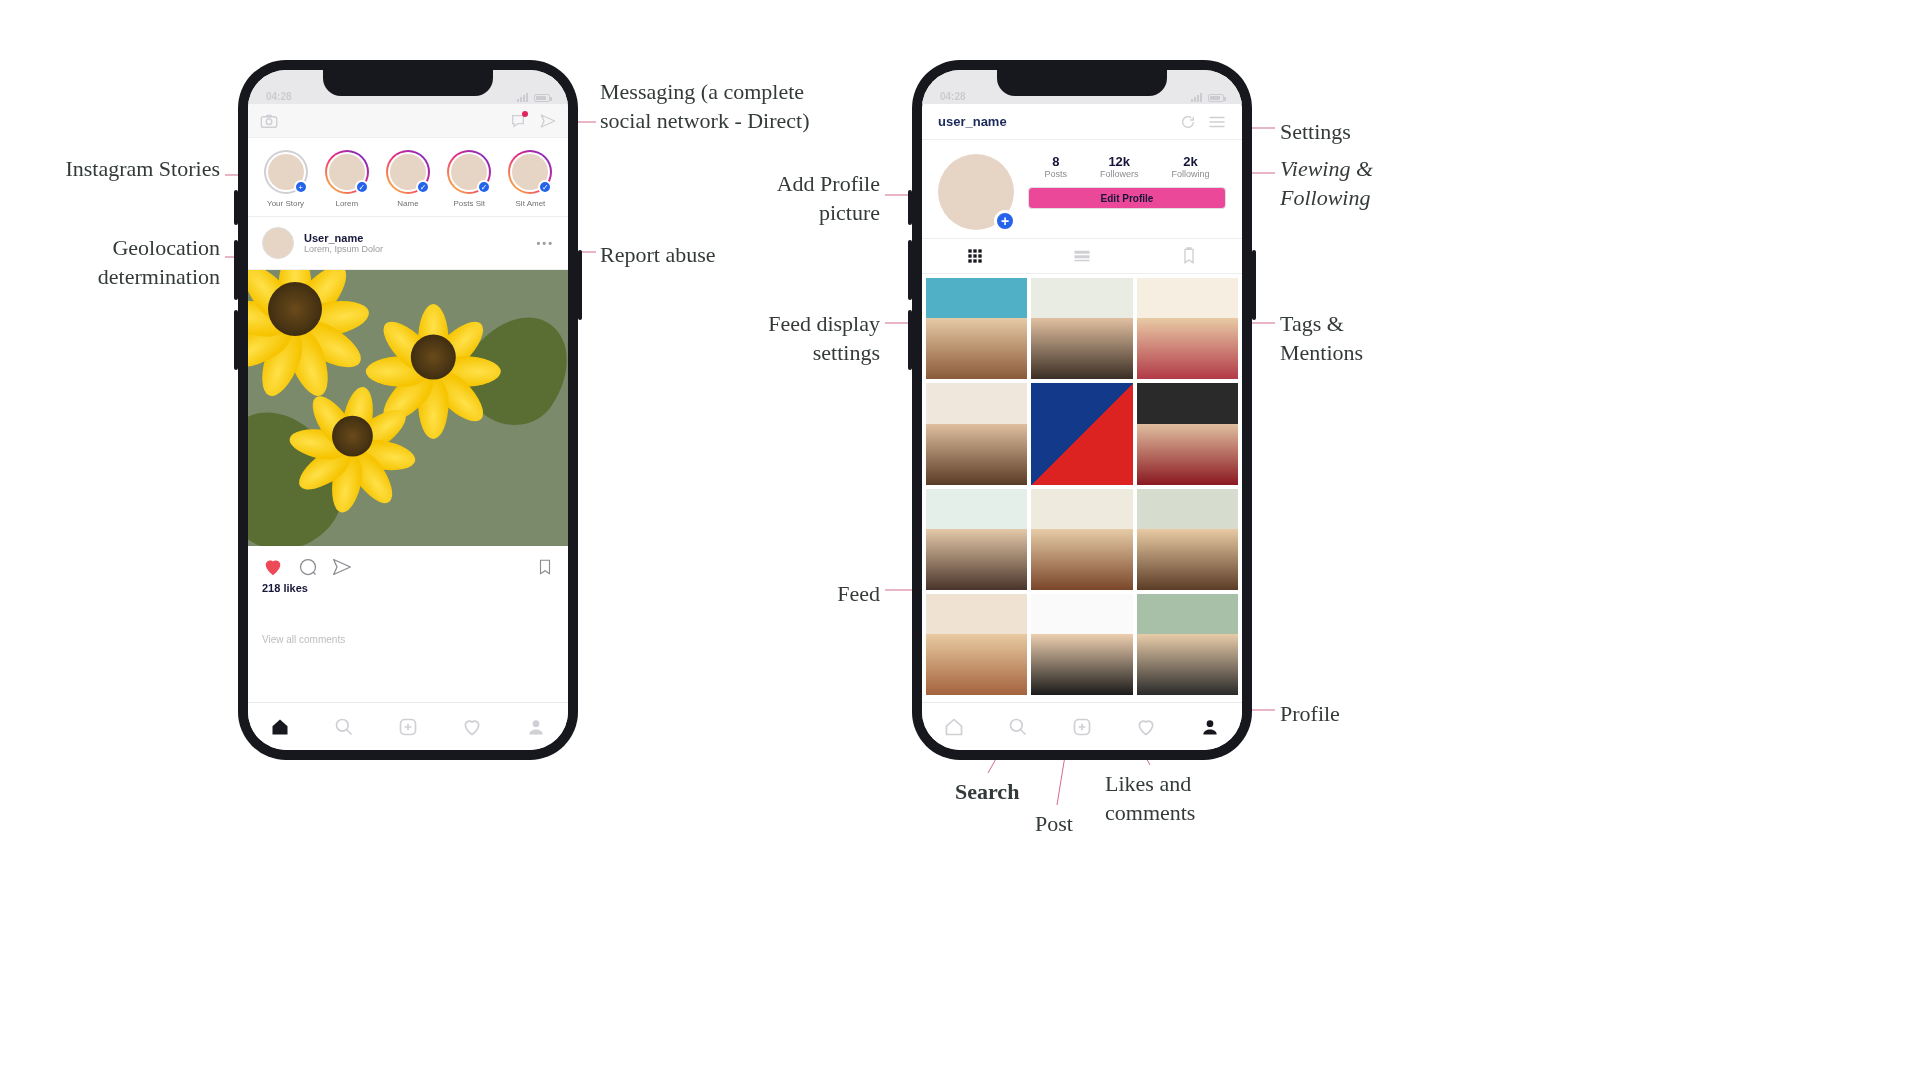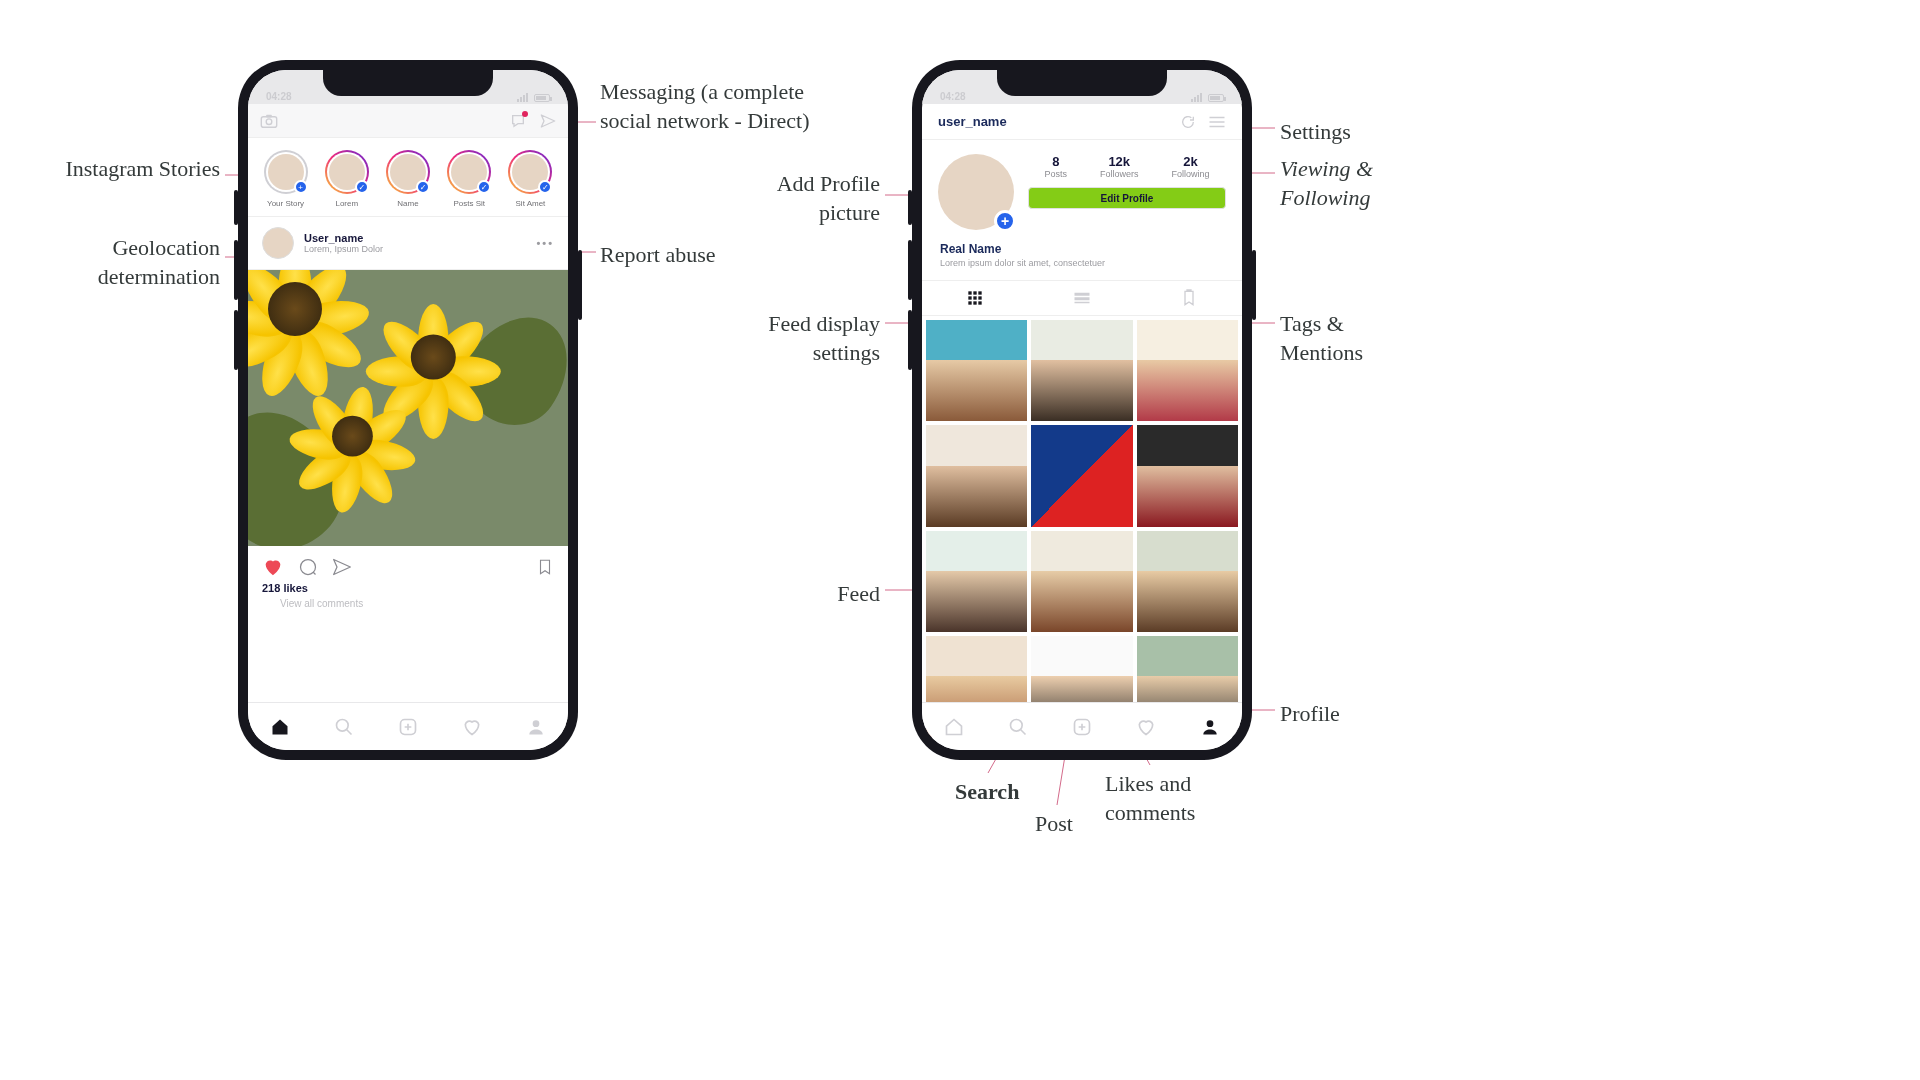--- a/index.html
+++ b/index.html
@@ -56,37 +56,37 @@
   
   .sun { position:absolute; border-radius:50%; }
   .petal { position:absolute; width:34px; height:70px; background: radial-gradient(ellipse at 50% 35%, #ffe14a 0%, #f6c400 70%); border-radius:50% 50% 50% 50% / 60% 60% 40% 40%; }
   .leafbg{position:absolute; width:120px; height:140px; background:#647a3a; border-radius:50% 50% 50% 50% / 60% 60% 40% 40%; filter:brightness(.9);}
   .postbar{ display:flex; align-items:center; padding:10px 14px 4px; gap:14px;}
   .postbar .sp{flex:1;}
   .likes{ padding:0 14px; font-size:11px; font-weight:700; color:#16163a;}
   .caption{ padding:2px 14px 2px; font-size:10px; color:#16163a; line-height:1.4;}
   .caption .cu{font-weight:700;}
   .caption .more{color:#bdbdc1;}
-  .viewcmt{ padding:4px 32px 8px; font-size:10px; color:#bdbdc1;}
+  .viewcmt{ padding:4px 14px 8px; font-size:10px; color:#bdbdc1;margin-top:36px;}
 
   .tabbar{ position:absolute; bottom:0; left:0; right:0; height:48px; background:#fff; border-top:1px solid #e8e8ea; display:flex; align-items:center; justify-content:space-around;}
   .tabbar .ticon{ color:#cfcfd4;}
   .tabbar .ticon.active{ color:#17171e;}
 
   
   .profhdr{ display:flex; align-items:center; padding:0 16px; height:36px; font-size:13px; font-weight:700; color:#1b2a5b; border-bottom:1px solid #eee;}
   .profhdr .sp{flex:1;}
   .profinfo{ display:flex; padding:14px 16px 8px; gap:14px;}
   .profinfo .pav{ width:76px; height:76px; border-radius:50%; background:#e6d5c4; position:relative;}
   .profinfo .pav .plus{ position:absolute; right:-2px; bottom:-2px; width:22px; height:22px; border-radius:50%; background:#2563eb; border:3px solid #fff; color:#fff; font-weight:700; font-size:14px; display:flex; align-items:center; justify-content:center;}
   .stats{ flex:1; display:flex; flex-direction:column; gap:8px;}
   .statrow{ display:flex; justify-content:space-around; text-align:center;}
   .statcell .n{font-size:13px; font-weight:700; color:#16163a;}
   .statcell .l{font-size:9px; color:#8c8c91;}
-  .editbtn{ width:100%; height:22px; background:#84cc16; border:1px solid #e0e0e3; border-radius:4px; font-size:10px; color:#16163a; font-weight:600; display:flex; align-items:center; justify-content:center;}
+  .editbtn{ width:100%; height:22px; background:#ec4899; border:1px solid #e0e0e3; border-radius:4px; font-size:10px; color:#16163a; font-weight:600; display:flex; align-items:center; justify-content:center;}
   .bio{ padding:4px 18px 12px;}
   .bio .rn{ font-size:12px; font-weight:700; color:#1b2a5b;}
   .bio .bt{ font-size:9px; color:#9b9ba0; margin-top:2px;}
 
   .feedtabs{ display:flex; border-top:1px solid #eee; border-bottom:1px solid #eee;}
   .feedtabs .ft{ flex:1; height:34px; display:flex; align-items:center; justify-content:center; color:#cfcfd4;}
   .feedtabs .ft.active{ color:#17171e;}
 
   .grid{ display:grid; grid-template-columns:1fr 1fr 1fr; gap:4px; padding:4px 4px 0;}
   .tile{ aspect-ratio:1/1; background:#d7d3c8; background-size:cover; background-position:center; }
@@ -416,24 +416,20 @@
             </div>
           <div class="statcell">
               <div class="n">2k</div>
               <div class="l">Following</div>
             </div>
         </div>
         <div class="editbtn">Edit Profile</div>
       </div>
     </div>
 
-    <div class="bio">
-      <div class="rn">Real Name</div>
-      <div class="bt">Lorem ipsum dolor sit amet, consectetuer</div>
-    </div>
 
     <div class="feedtabs">
       <div class="ft active">
           <svg width="16" height="16" viewBox="0 0 24 24">
             <rect x="2" y="2" width="5" height="5" fill="currentColor"></rect>
             <rect x="9.5" y="2" width="5" height="5" fill="currentColor"></rect>
             <rect x="17" y="2" width="5" height="5" fill="currentColor"></rect>
             <rect x="2" y="9.5" width="5" height="5" fill="currentColor"></rect>
             <rect x="9.5" y="9.5" width="5" height="5" fill="currentColor"></rect>
             <rect x="17" y="9.5" width="5" height="5" fill="currentColor"></rect>

